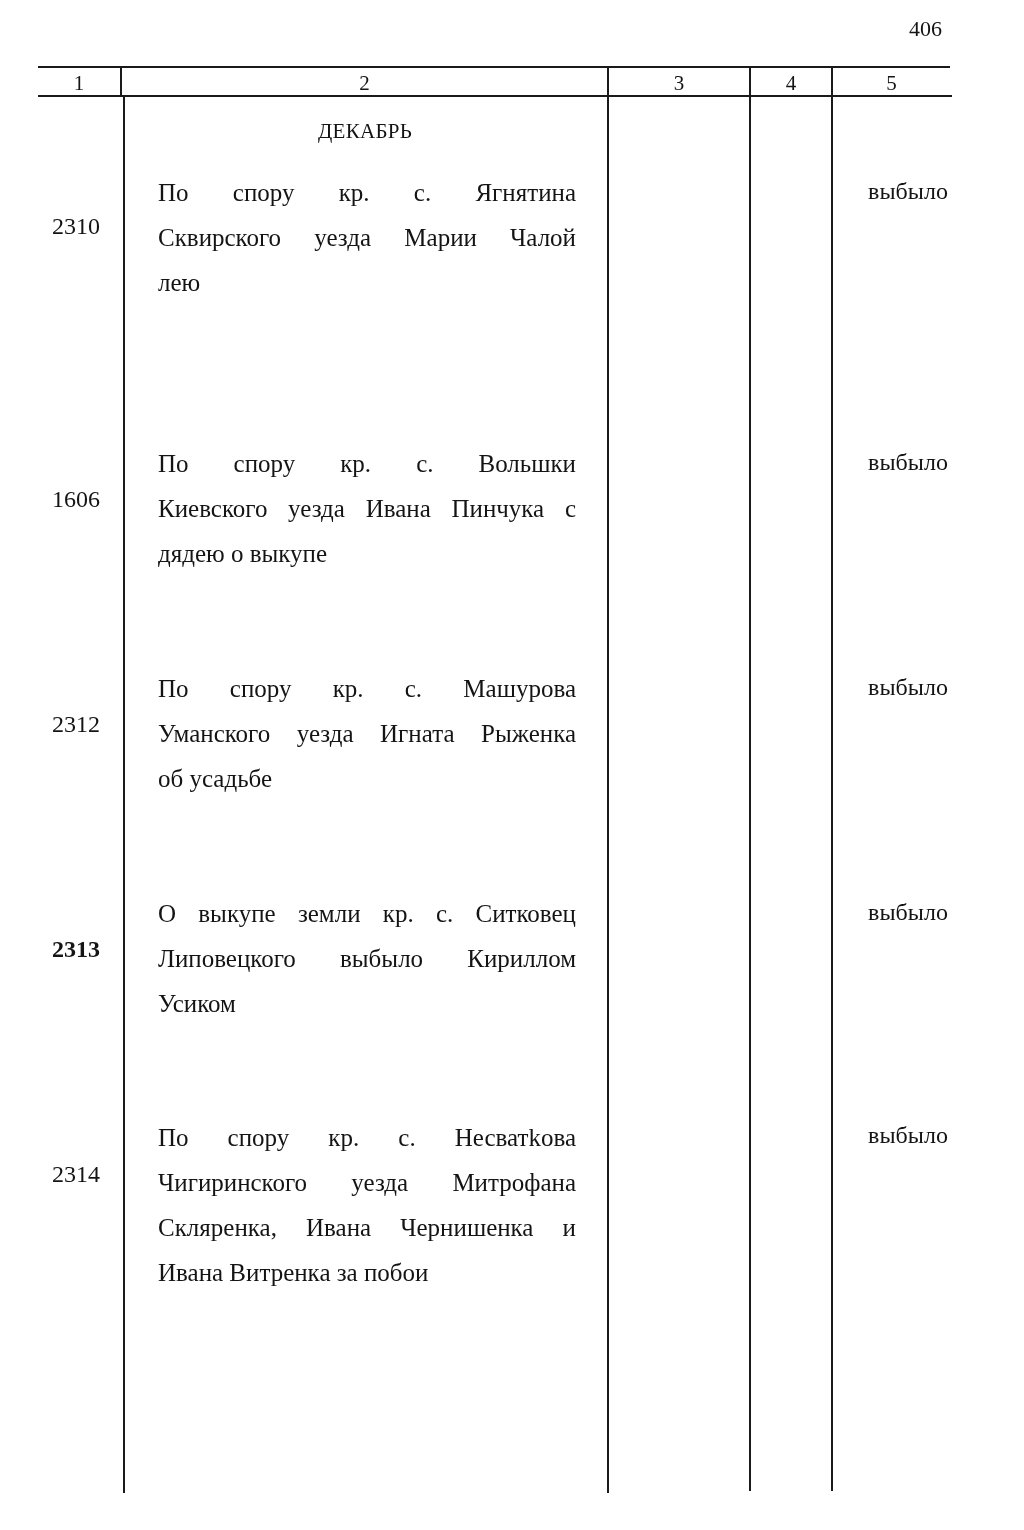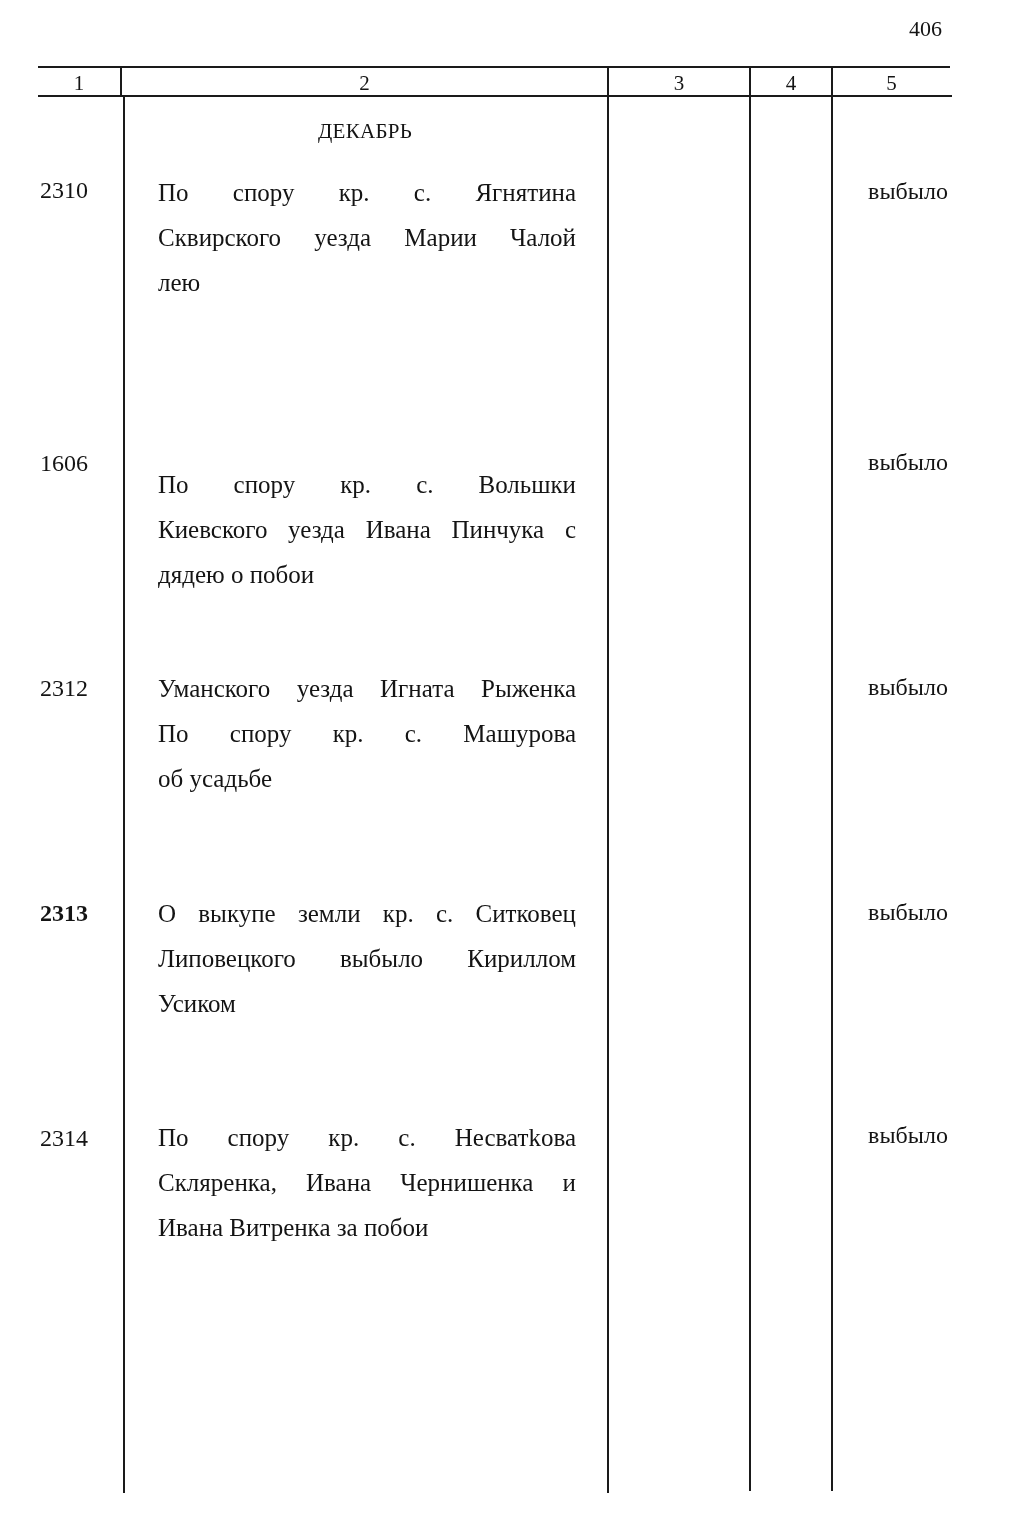--- a/index.html
+++ b/index.html
@@ -14,21 +14,21 @@
     .hline { position: absolute; background: #1a1a1a; height: 2px; }
     .vline { position: absolute; background: #1a1a1a; width: 1.6px; }
     .colhead {
       position: absolute; top: 70px; font-size: 21px; text-align: center; height: 26px; line-height: 26px;
     }
     .month {
       position: absolute; top: 119px; left: 122px; width: 486px; text-align: center;
       font-size: 21px; letter-spacing: 0.3px;
     }
     .row-num {
-      position: absolute; left: 40px; width: 72px; text-align: left; font-size: 24px;
+      position: absolute; left: 40px; width: 72px; text-align: center; font-size: 24px; margin-top: 36px;
     }
     .row-text {
       position: absolute; left: 158px; width: 418px; font-size: 25px; line-height: 45px;
       text-align: justify; text-align-last: left;
     }
     .row-text .line { display: block; text-align: justify; text-align-last: justify; white-space: nowrap; }
     .row-text .line.last { text-align-last: left; }
     .row-status {
       position: absolute; left: 832px; width: 152px; text-align: center; font-size: 24px;
     }
@@ -60,49 +60,50 @@
   <div class="row-text" style="top:170px;">
     <span class="line">По спору кр. с. Ягнятина</span>
     <span class="line">Сквирского уезда Марии Чалой</span>
     <span class="line last">лею</span>
   </div>
   <div class="row-status" style="top:178px;">выбыло</div>
 </div>
 
 <div>
   <div class="row-num" style="top:450px;">1606</div>
-  <div class="row-text" style="top:462px;">
+  <div class="row-text" style="top:441px;">
     <span class="line">По спору кр. с. Вольшки</span>
     <span class="line">Киевского уезда Ивана Пинчука с</span>
-    <span class="line last">дядею о побои</span>
+    <span class="line last">дядею о выкупе</span>
   </div>
   <div class="row-status" style="top:449px;">выбыло</div>
 </div>
 
 <div>
   <div class="row-num" style="top:675px;">2312</div>
   <div class="row-text" style="top:666px;">
+    <span class="line">По спору кр. с. Машурова</span>
     <span class="line">Уманского уезда Игната Рыженка</span>
-    <span class="line">По спору кр. с. Машурова</span>
     <span class="line last">об усадьбе</span>
   </div>
   <div class="row-status" style="top:674px;">выбыло</div>
 </div>
 
 <div>
   <div class="row-num" style="top:900px;font-weight:bold;">2313</div>
   <div class="row-text" style="top:891px;">
     <span class="line">О выкупе земли кр. с. Ситковец</span>
     <span class="line">Липовецкого выбыло Кириллом</span>
     <span class="line last">Усиком</span>
   </div>
   <div class="row-status" style="top:899px;">выбыло</div>
 </div>
 
 <div>
   <div class="row-num" style="top:1125px;">2314</div>
   <div class="row-text" style="top:1115px;">
     <span class="line">По спору кр. с. Несватkова</span>
+    <span class="line">Чигиринского уезда Митрофана</span>
     <span class="line">Скляренка, Ивана Чернишенка и</span>
     <span class="line last">Ивана Витренка за побои</span>
   </div>
   <div class="row-status" style="top:1122px;">выбыло</div>
 </div>
 
 </body></html>

